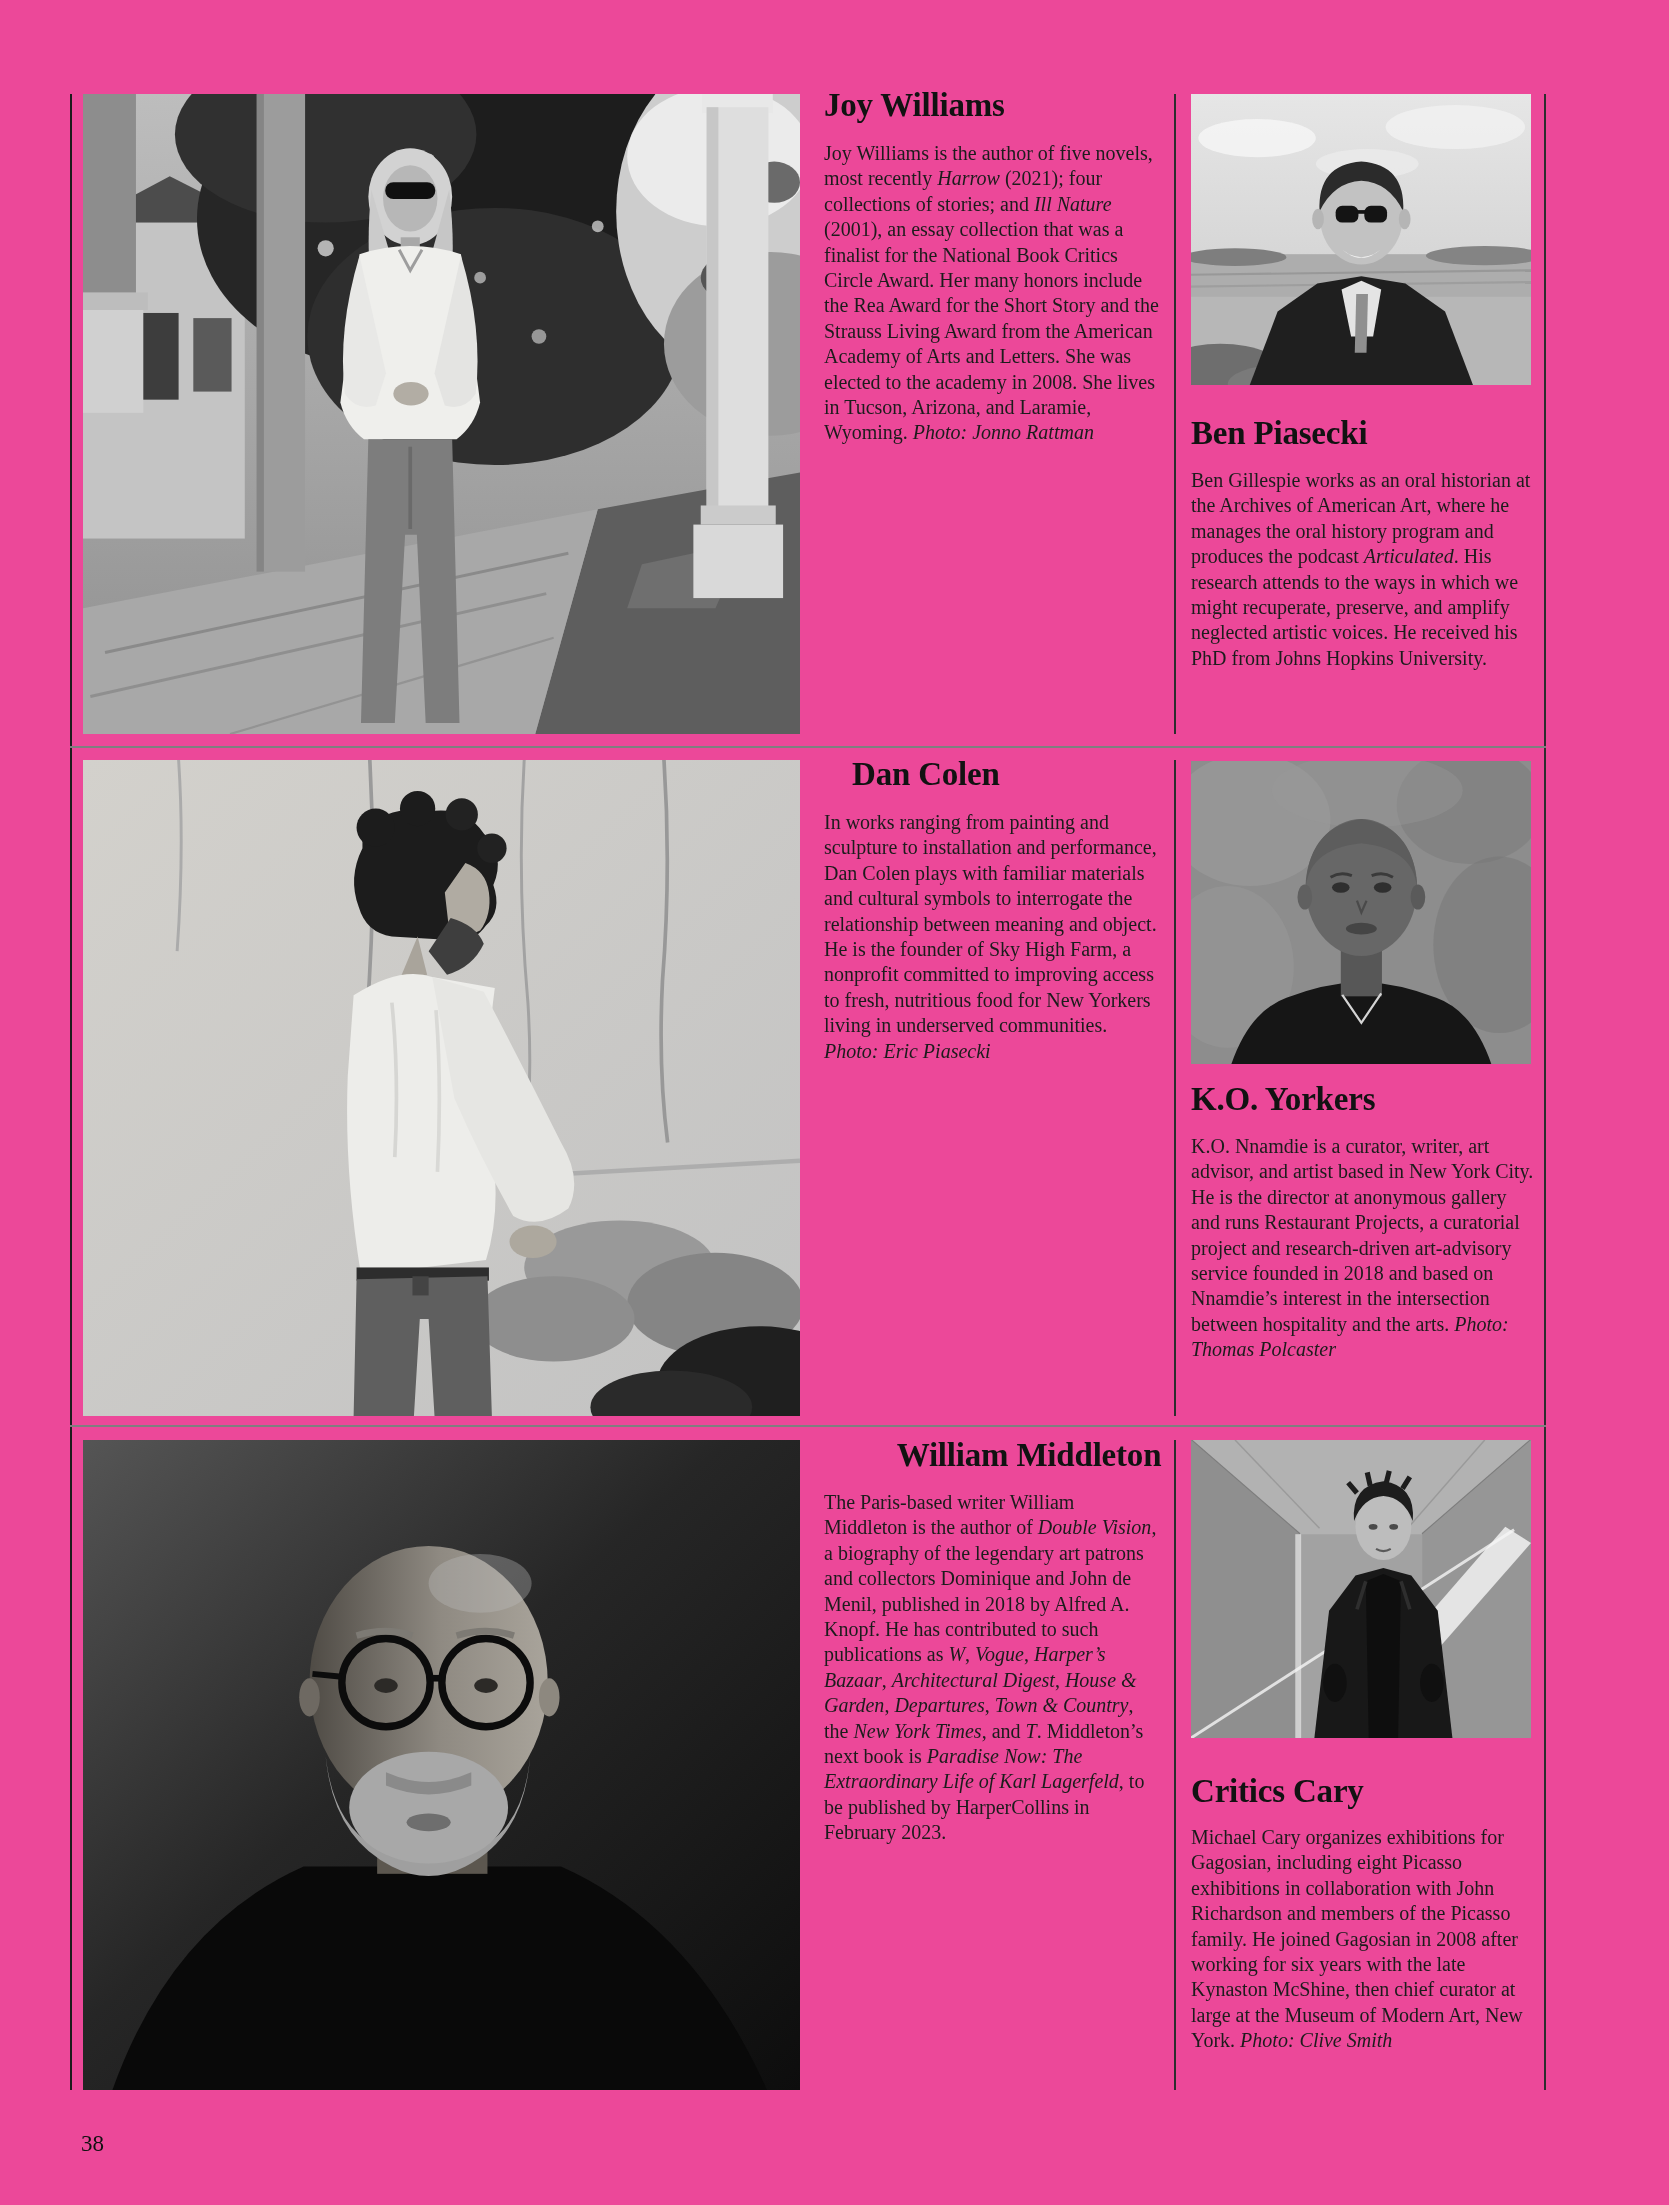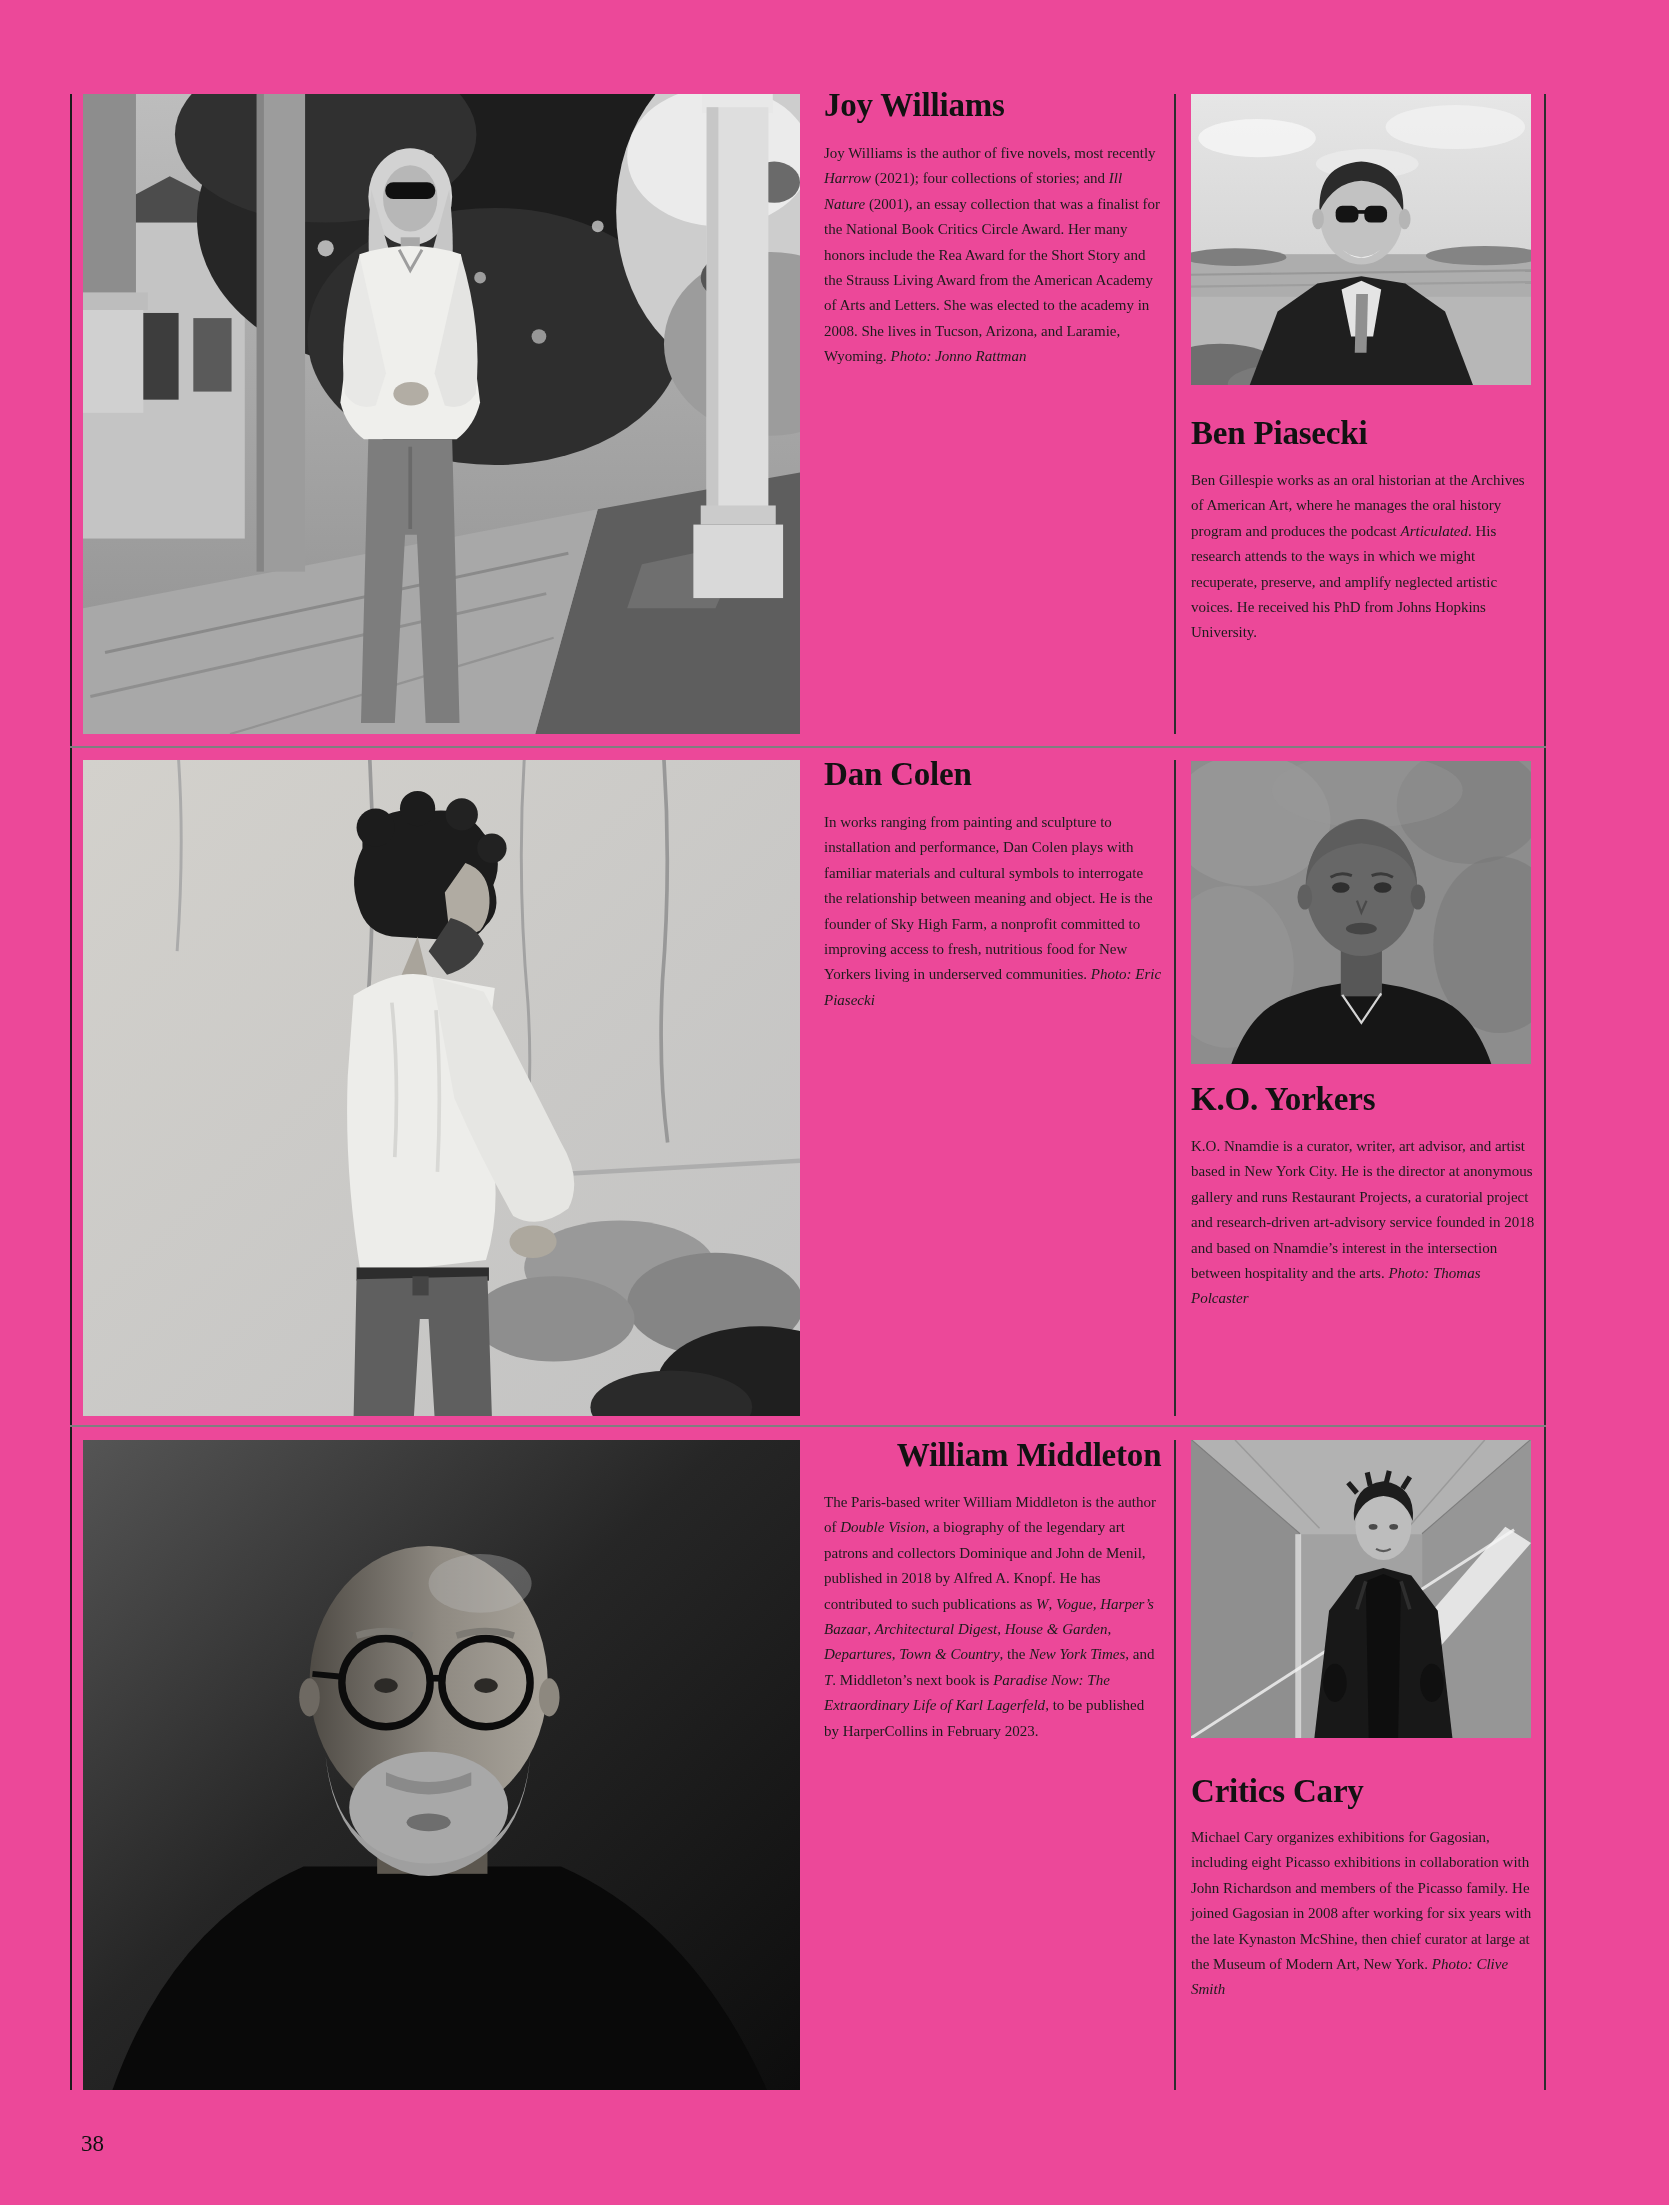--- a/index.html
+++ b/index.html
@@ -1,21 +1,21 @@
 <!DOCTYPE html>
 <html style="font-size:11.8px"><head>
 <meta charset="utf-8">
 <style>
   html,body{margin:0;padding:0;background:#e9e9e9;}
   .page{position:relative;width:1670px;height:2205px;background:#ec4899;overflow:hidden;
         font-family:"Liberation Serif","DejaVu Serif",serif;color:#1d1d1d;}
   .rule-v{position:absolute;width:1.5px;background:#2e2e2e;}
   .rule-h{position:absolute;height:2.2px;background:#7f7f7f;}
   .title{position:absolute;font-weight:700;font-size:33px;line-height:1.08;color:#121212;letter-spacing:-0.2px;}
-  .bio{position:absolute;font-size:15px;line-height:25.4px;color:#1c1c1c;text-align:left;}
+  .bio{position:absolute;font-size:20px;line-height:25.4px;color:#1c1c1c;text-align:left;}
   .bio i{font-style:italic;}
   .photo{position:absolute;overflow:hidden;background:#9a9a9a;}
   .photo svg{display:block;width:100%;height:100%;}
   .pagenum{position:absolute;font-size:23px;color:#111;}
 </style>
 </head>
 <body>
 
 <div class="page">
 
@@ -177,21 +177,21 @@
         <ellipse cx="612" cy="655" rx="32" ry="22" fill="#ada89e"></ellipse>
         <path d="M420,330 Q430,430 424,540" stroke="#d6d6d3" stroke-width="5" fill="none"></path>
         <path d="M480,340 Q488,440 482,560" stroke="#d9d9d6" stroke-width="5" fill="none"></path>
         <rect x="372" y="690" width="180" height="18" fill="#2d2d2d"></rect>
         <path d="M372,706 L368,892 L450,892 L458,760 L470,760 L478,892 L556,892 L550,702 Z" fill="#5f5f5f"></path>
         <rect x="448" y="702" width="22" height="26" fill="#444444"></rect>
       </g>
     </svg>
   </div>
 
-  <div class="title" style="left:824px;top:757px;width:338px;">Dan Colen</div>
+  <div class="title" style="left:852px;top:757px;width:338px;">Dan Colen</div>
   <div class="bio" style="left:824px;top:810px;width:338px;"><span>In works ranging from painting and sculpture to installation and performance, Dan Colen plays with familiar materials and cultural symbols to interrogate the relationship between meaning and object. He is the founder of Sky High Farm, a nonprofit committed to improving access to fresh, nutritious food for New Yorkers living in underserved communities. </span><i>Photo: Eric Piasecki</i></div>
 
   <div class="photo" style="left:1191px;top:761px;width:340px;height:303px;" aria-label="Black-and-white portrait of K.O. Nnamdie in a dark top with a thin necklace against a mottled gray backdrop">
     <svg viewBox="0 0 463 412" preserveAspectRatio="none">
       <rect width="463" height="412" fill="#8d8d8d"></rect>
       <g>
         <ellipse cx="80" cy="80" rx="110" ry="90" fill="#a0a0a0" opacity="0.5"></ellipse>
         <ellipse cx="380" cy="60" rx="100" ry="80" fill="#7a7a7a" opacity="0.5"></ellipse>
         <ellipse cx="420" cy="250" rx="90" ry="120" fill="#767676" opacity="0.5"></ellipse>
         <ellipse cx="50" cy="280" rx="90" ry="110" fill="#9b9b9b" opacity="0.45"></ellipse>

